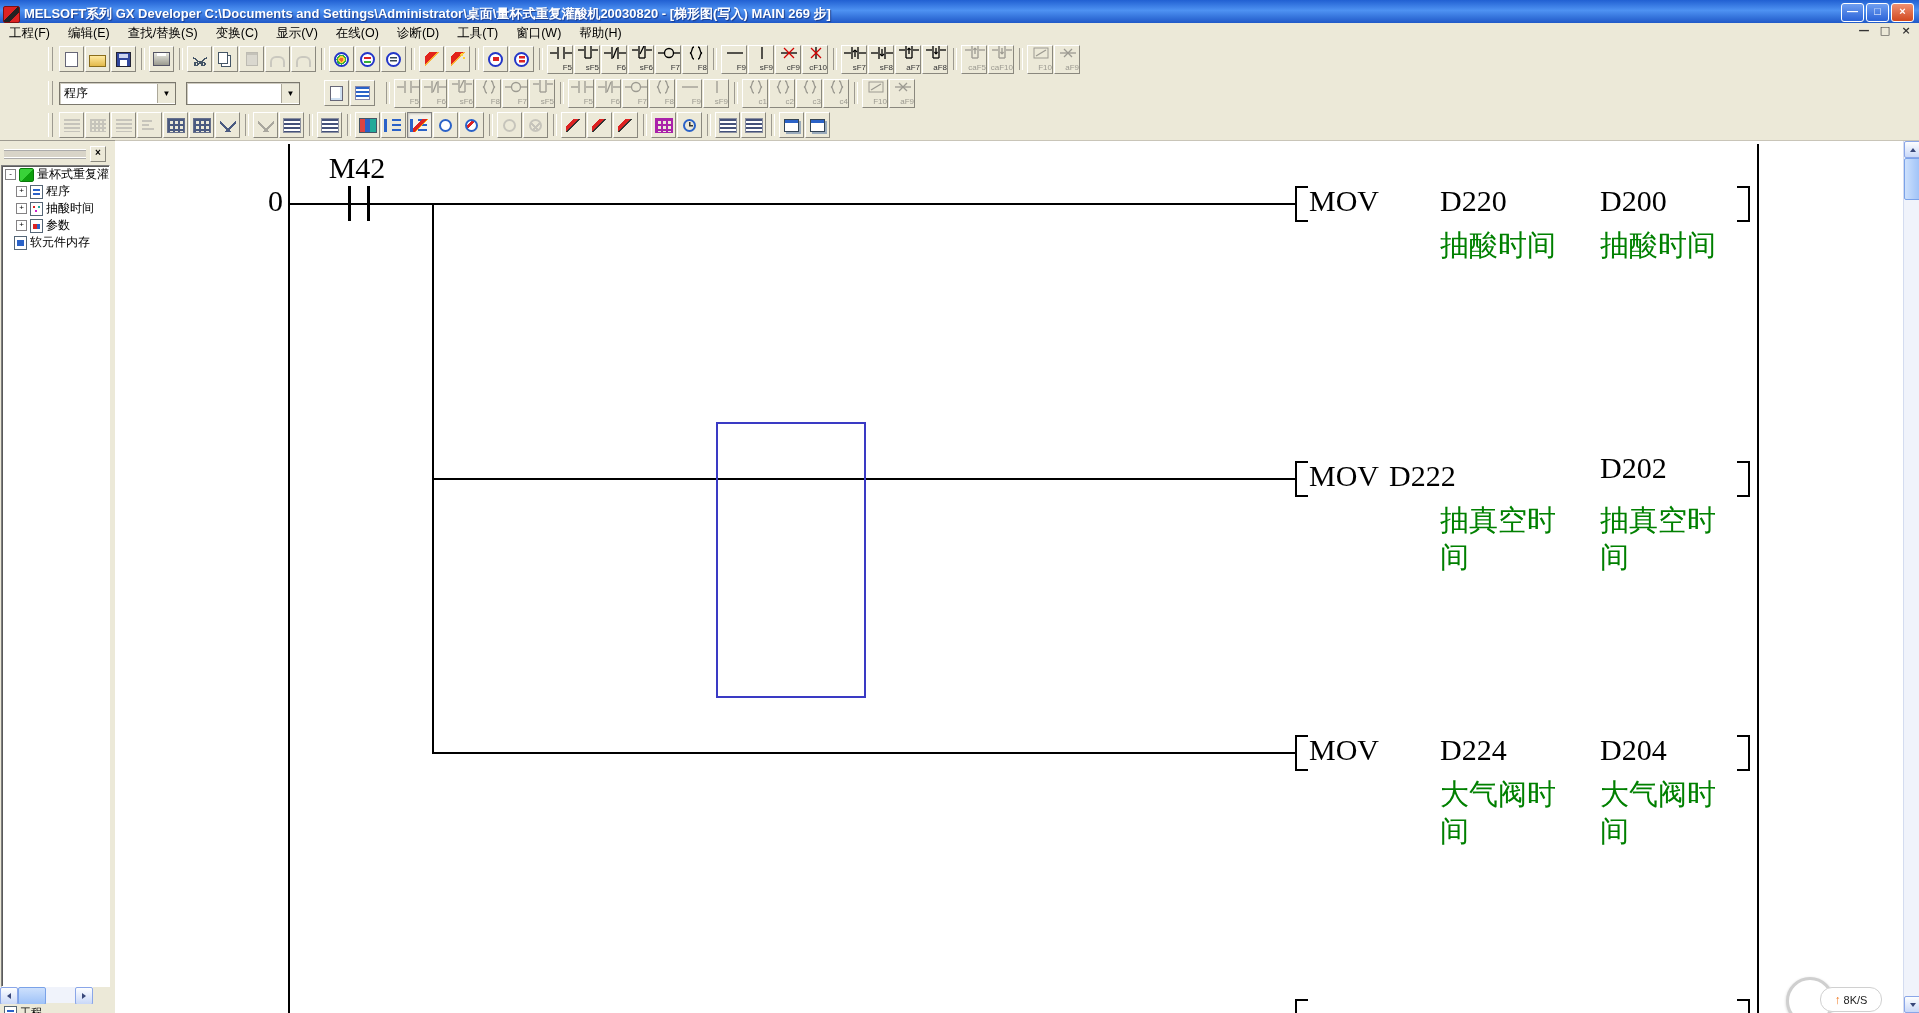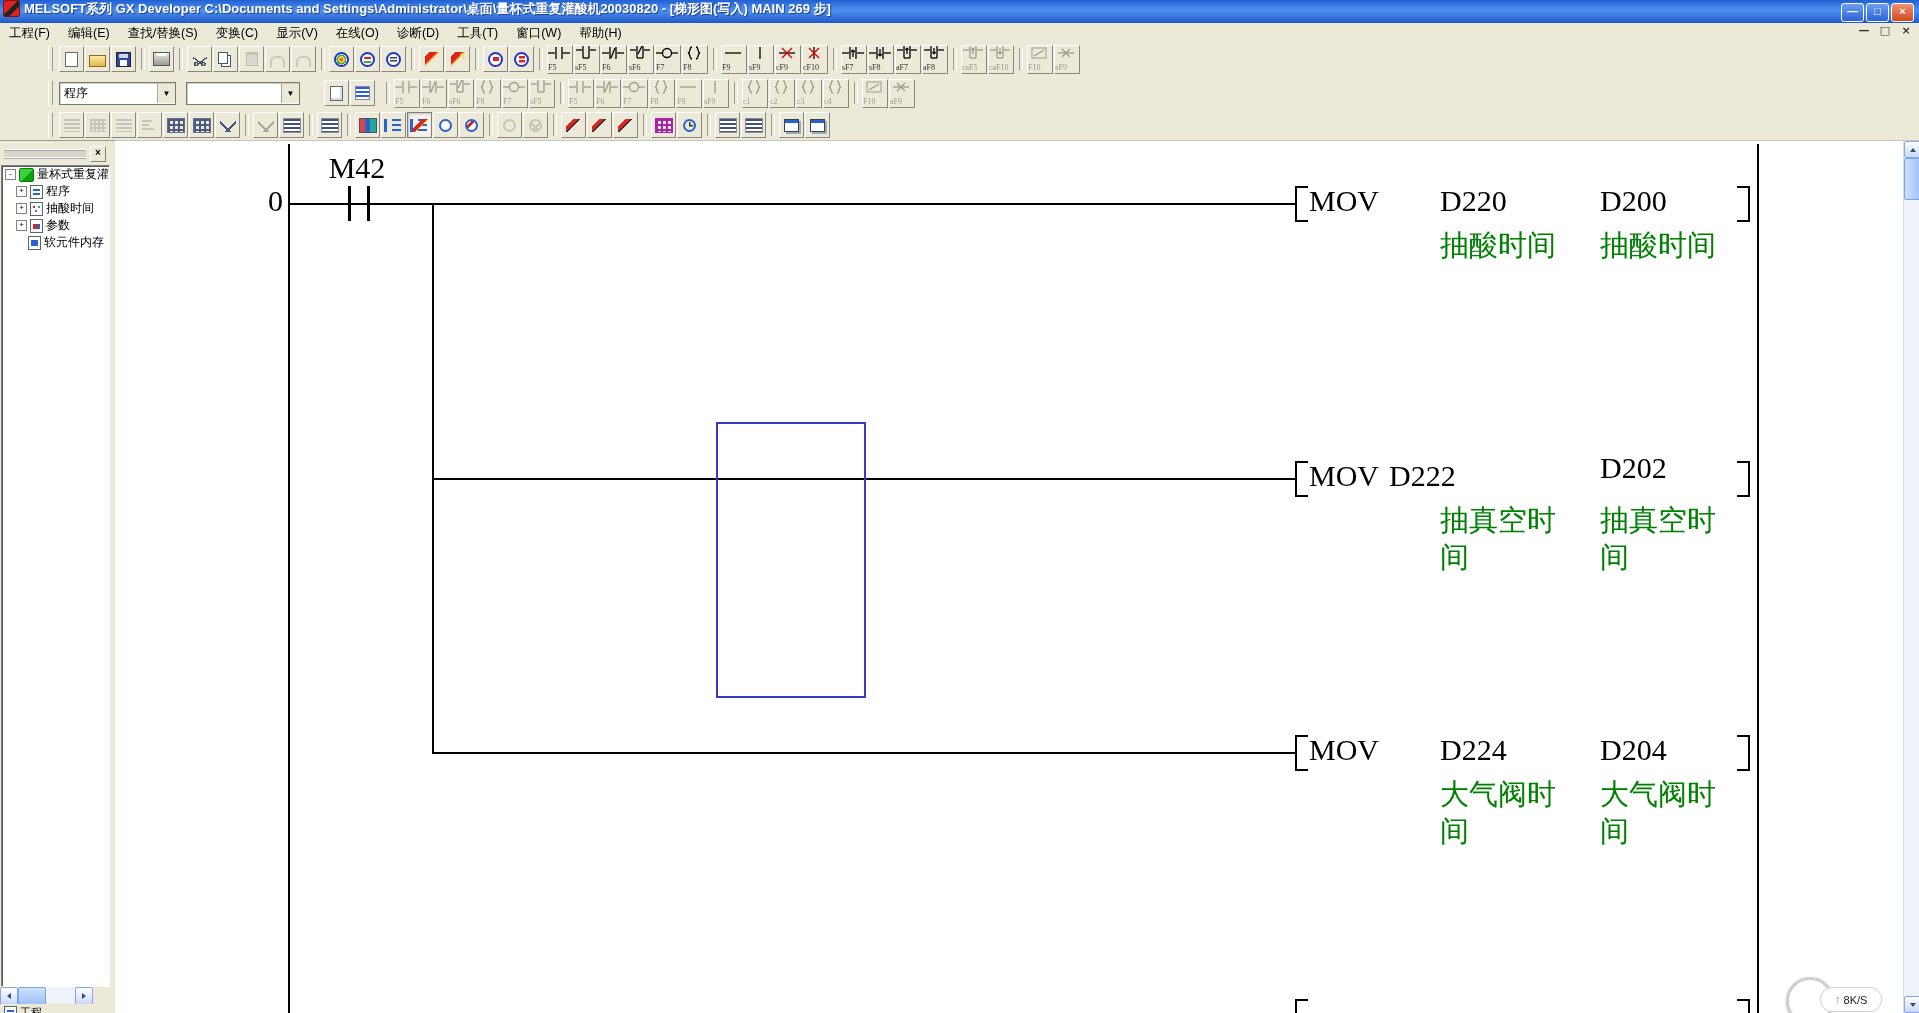--- a/index.html
+++ b/index.html
@@ -2,21 +2,21 @@
 <html><head>
 <meta charset="utf-8">
 <style>
   html,body{margin:0;padding:0;}
   body{font-family:"Liberation Sans","DejaVu Sans",sans-serif;}
   .win{position:relative;width:1919px;height:1013px;background:#ece9d8;overflow:hidden;}
 
   
   .titlebar{position:absolute;left:0;top:0;width:100%;height:23px;
     background:linear-gradient(180deg,#2160d2 0%,#4e92f2 45%,#2059c8 100%);
-    display:flex;align-items:flex-start;color:#fff;}
+    display:flex;align-items:flex-end;color:#fff;}
   .appicon{width:15px;height:15px;margin:0 4px 0 3px;border-radius:2px;
     background:linear-gradient(135deg,#d22 0 45%,#222 45% 70%,#d22 70%);border:1px solid #801010;}
   .titletext{font-size:13px;font-weight:bold;white-space:nowrap;text-shadow:1px 1px 1px #1a3c8c;}
   .wbtns{position:absolute;right:5px;top:3px;display:flex;gap:2px;}
   .wbtn{width:21px;height:17px;border-radius:3px;border:1px solid #fff;
     background:linear-gradient(#6f9ef0,#2a63d8);color:#fff;font:bold 11px/15px "Liberation Sans",sans-serif;text-align:center;}
   .wbtn.close{background:linear-gradient(#ef9072,#d1491f);}
 
   
   .menubar{position:absolute;left:0;top:23px;width:100%;height:19px;background:#ece9d8;
@@ -28,22 +28,22 @@
   
   .tb{position:absolute;left:0;right:0;display:flex;align-items:center;padding-left:48px;background:#ece9d8;}
   #tb1{top:42px;height:34px;}
   #tb2{top:76px;height:34px;}
   #tb3{top:110px;height:30px;border-bottom:1px solid #c9c5b8;}
   .tgrip{width:3px;height:24px;border-left:1px solid #fff;border-right:1px solid #9d9a90;margin-right:6px;}
   .tsep{width:2px;height:22px;border-left:1px solid #9d9a90;border-right:1px solid #fff;margin:0 4px;}
   .tbtn{width:23px;height:24px;margin-right:1px;background:#ece9d8;display:flex;align-items:center;justify-content:center;
     border-top:1px solid #fff;border-left:1px solid #fff;border-right:1px solid #8a887e;border-bottom:1px solid #8a887e;}
   .tbtn.dis>*{filter:grayscale(1);opacity:.45;}
-  .lbtn{width:24px;height:27px;margin-right:1px;background:#ece9d8;text-align:left;
-    border-top:1px solid #fff;border-left:1px solid #fff;border-right:1px solid #8a887e;border-bottom:1px solid #8a887e;font-family:Liberation Serif, serif;}
+  .lbtn{width:24px;height:27px;margin-right:1px;background:#ece9d8;text-align:right;
+    border-top:1px solid #fff;border-left:1px solid #fff;border-right:1px solid #8a887e;border-bottom:1px solid #8a887e;}
   .lbtn .lab{font-size:8px;line-height:8px;color:#333;}
   .lbtn.dis .lab{color:#9c9a91;}
   .pressed{border:1px solid #808080 !important;box-shadow:inset 1px 1px 2px #00000033;background:#f4f2ea !important;}
 
   .cbx{height:21px;background:#fff;border:1px solid #7b786d;box-shadow:inset 1px 1px 0 #cfccc0;
     display:flex;align-items:center;font-size:12px;}
   .cbx .val{flex:1;padding:0 4px;overflow:hidden;white-space:nowrap;}
   .cbx .drop{width:17px;height:19px;background:#ece9d8;border-left:1px solid #aca899;text-align:center;font-size:8px;line-height:19px;color:#000;}
 
   
@@ -603,21 +603,21 @@
         <div class="titem" style="padding-left: 14px;">
           <div class="exp">+</div>
           <div class="ticon t-page t-cmt"></div>
           <span>抽酸时间</span>
         </div>
         <div class="titem" style="padding-left: 14px;">
           <div class="exp">+</div>
           <div class="ticon t-page t-par"></div>
           <span>参数</span>
         </div>
-        <div class="titem" style="padding-left: 14px;">
+        <div class="titem" style="">
           <div style="width: 12px; flex: 0 0 auto;"></div>
           <div class="ticon t-page t-mem"></div>
           <span>软元件内存</span>
         </div>
       </div>
     <div class="hscroll">
       <div class="sbtn">
           <div class="tri tri-l"></div>
         </div>
       <div class="hthumb"></div>

